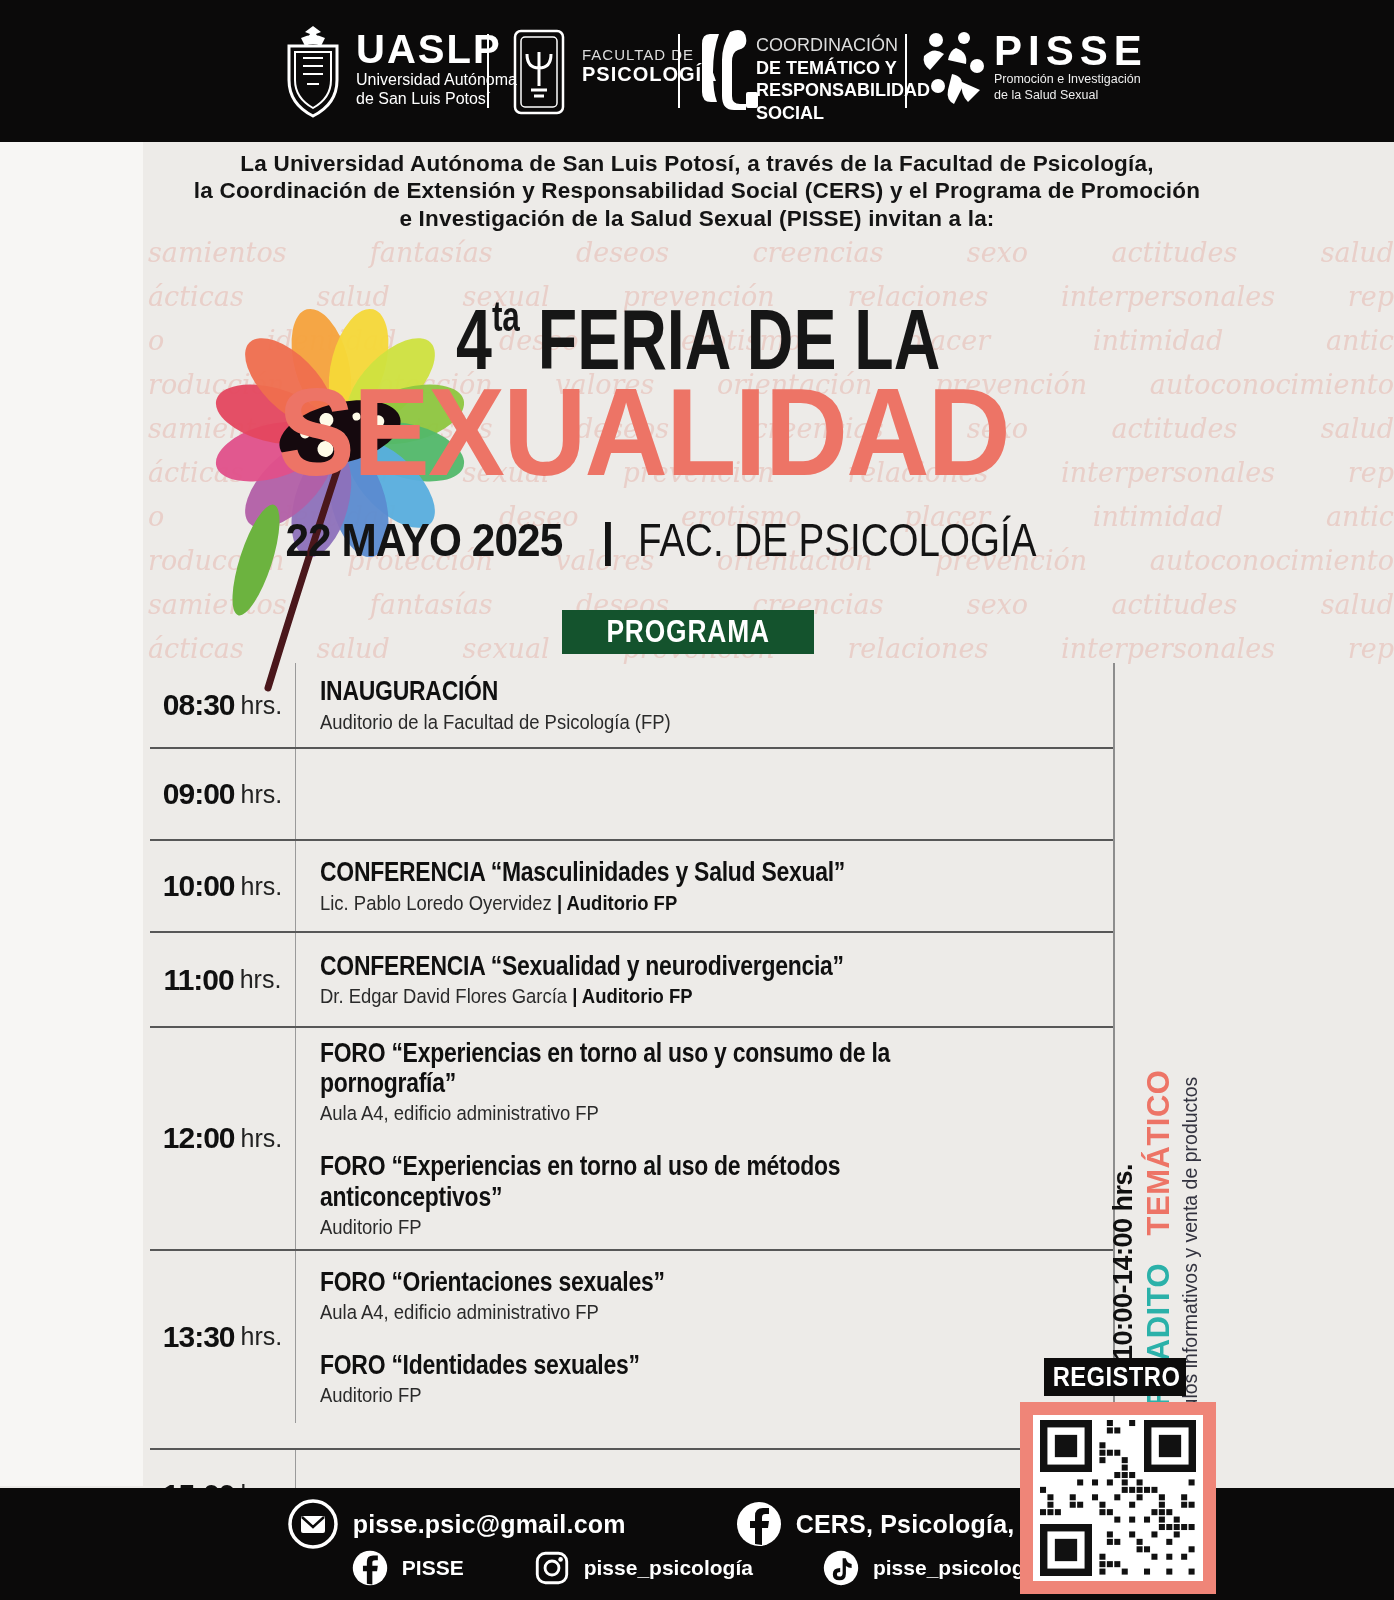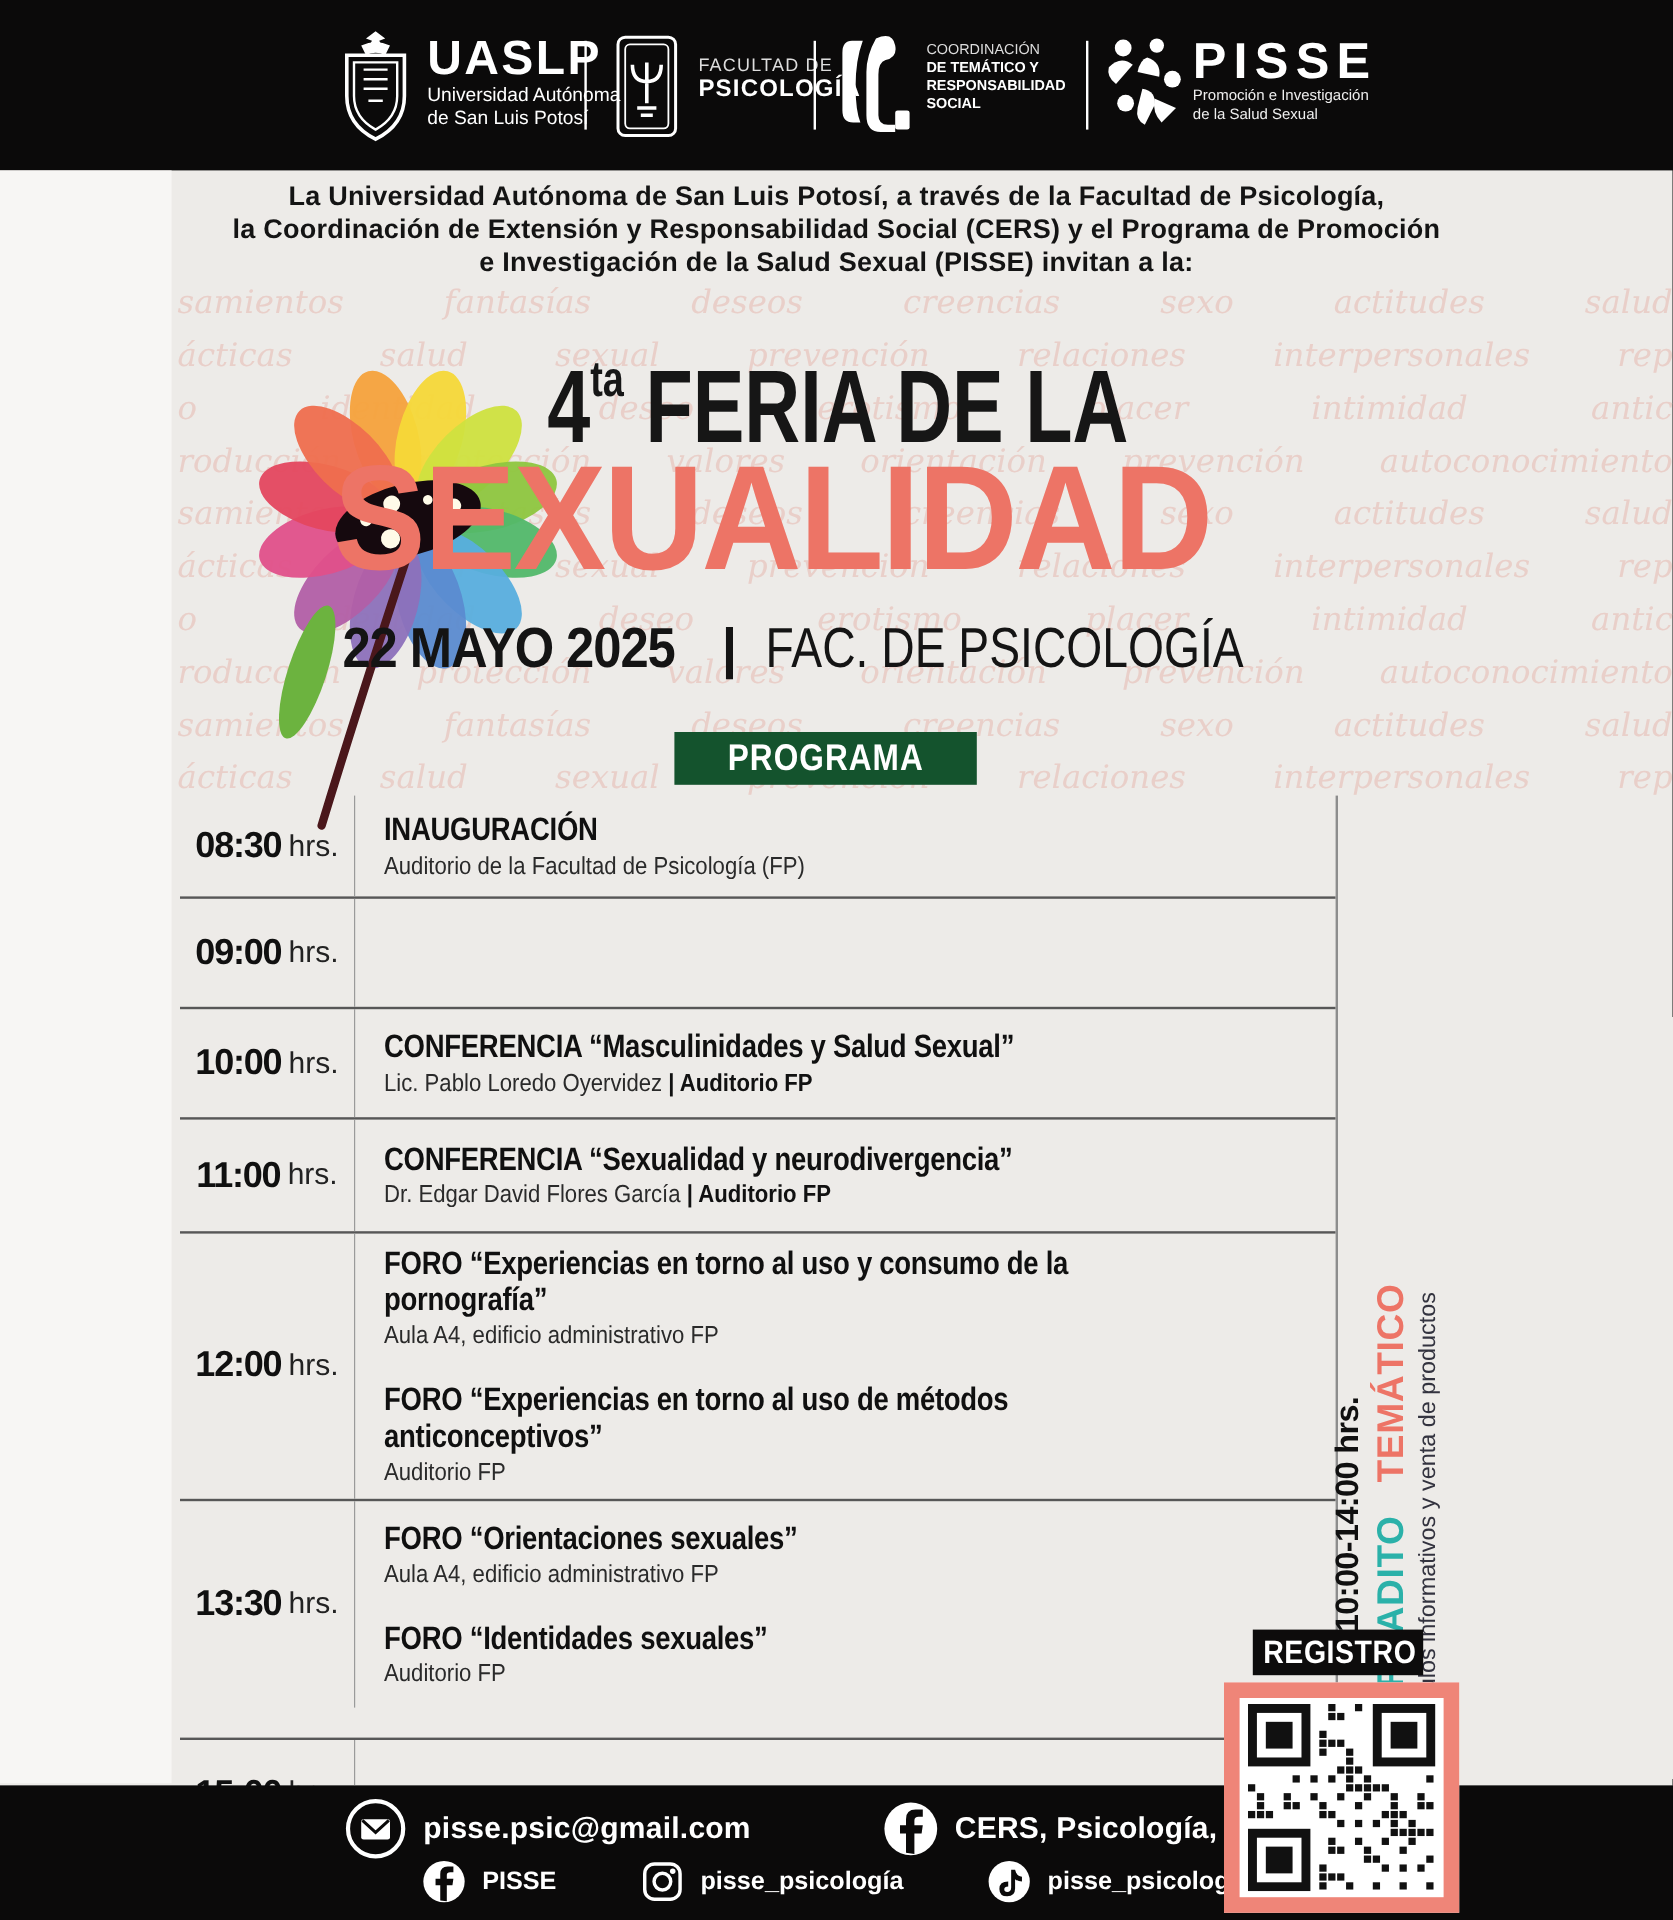--- a/index.html
+++ b/index.html
@@ -9,21 +9,21 @@
   .band-top{position:absolute;left:0;top:0;width:1394px;height:142px;background:#0b0a0a;}
   .logo{position:absolute;color:#fff;}
   .logo svg{display:block;}
   .uaslp-text{left:356px;top:28px;}
   .uaslp-acro{font-size:40px;font-weight:bold;letter-spacing:2px;line-height:1.05;}
   .uaslp-sub{font-size:16px;line-height:1.2;}
   .vdiv{position:absolute;width:2px;height:74px;background:#fff;top:34px;}
   .fac-text{left:582px;top:46px;}
   .fac-l1{font-size:15px;letter-spacing:1px;color:#ddd;}
   .fac-l2{font-size:20px;font-weight:bold;letter-spacing:1px;}
-  .cers-text{left:772px;top:34px;font-size:12px;line-height:1.25;}
+  .cers-text{left:756px;top:34px;font-size:18px;line-height:1.25;}
   .cers-l1{font-weight:normal;color:#ddd;}
   .cers-b{font-weight:bold;}
   .pisse-text{left:994px;top:30px;}
   .pisse-acro{font-size:42px;font-weight:bold;letter-spacing:6px;line-height:1;}
   .pisse-sub{font-size:12.5px;line-height:1.25;color:#eee;}
   
   .paper{position:absolute;left:0;top:142px;width:1394px;height:1346px;background:#edebe8;}
   .paper-strip{position:absolute;left:0;top:0;width:143px;height:1344px;background:#f7f6f4;}
   
   .wm{position:absolute;left:148px;top:88px;width:1246px;height:440px;overflow:hidden;}

